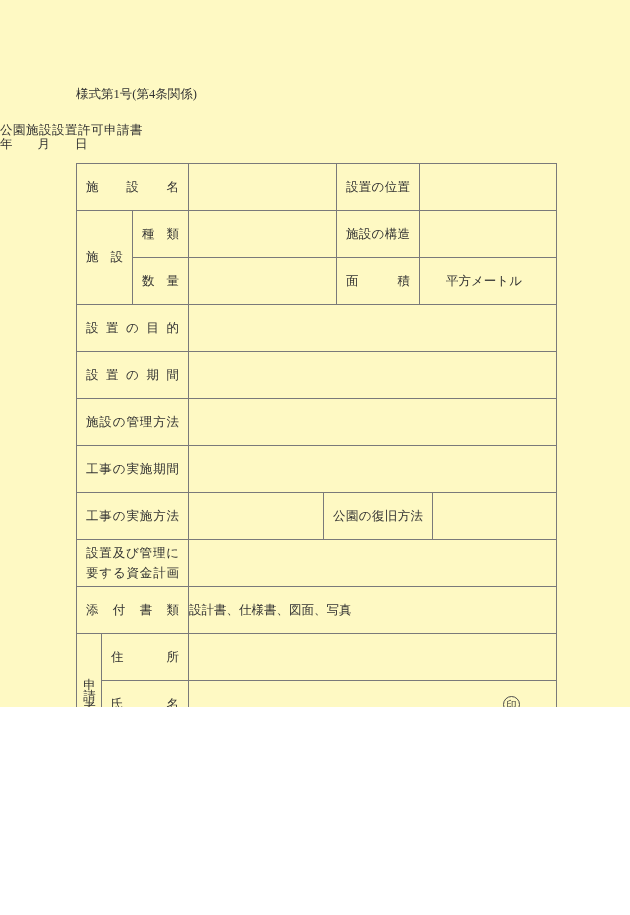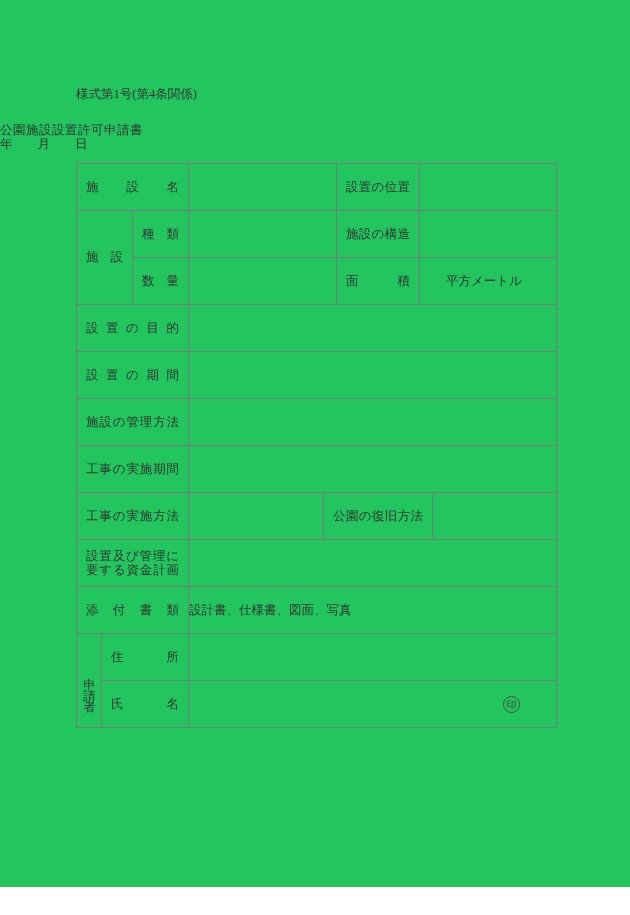--- a/index.html
+++ b/index.html
@@ -1,21 +1,21 @@
 <!DOCTYPE html>
 <html><head>
 <meta charset="utf-8">
 <style>
   * { box-sizing: border-box; }
   html, body { margin: 0; padding: 0; background: #ffffff; }
   .page {
     position: relative;
     width: 630px;
-    height: 887px;
-    background: #22c55e;
+    height: 707px;
+    background: #fef9c3;
     font-family: "Liberation Serif", "DejaVu Serif", serif;
     color: #333333;
     font-size: 12.5px;
     overflow: hidden;
   }
   .form-number {
     position: absolute;
     left: 76px;
     top: 86px;
   }
@@ -53,21 +53,21 @@
     vertical-align: middle;
     overflow: hidden;
   }
   td.lbl {
     text-align: justify;
     text-align-last: justify;
     padding: 0 9px;
   }
   td.lbl.two-line {
     white-space: pre-line;
-    line-height: 14px;
+    line-height: 20px;
   }
   td.val-left { text-align: left; padding-left: 0; }
   td.val-right { text-align: center; padding-right: 8px; }
   td.vert-cell { text-align: center; }
   .vert-text {
     display: inline-block;
     writing-mode: vertical-rl;
     text-orientation: upright;
     letter-spacing: 11px;
     margin-bottom: -11px;

